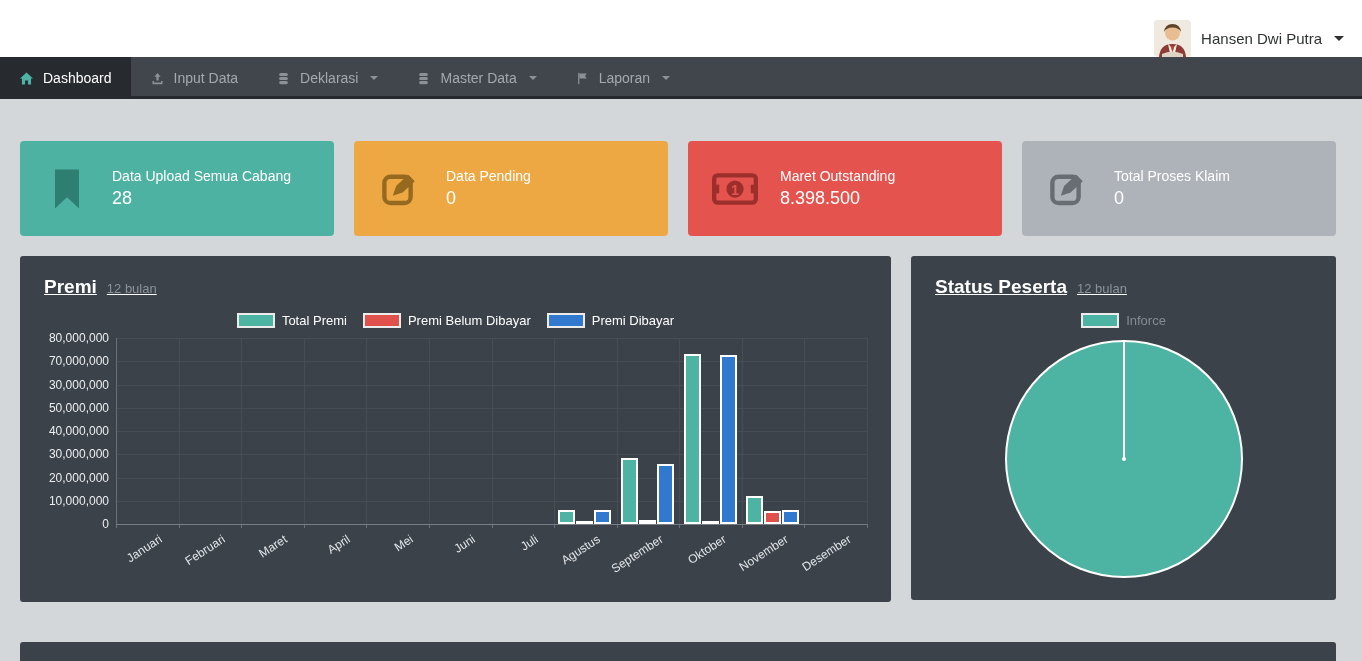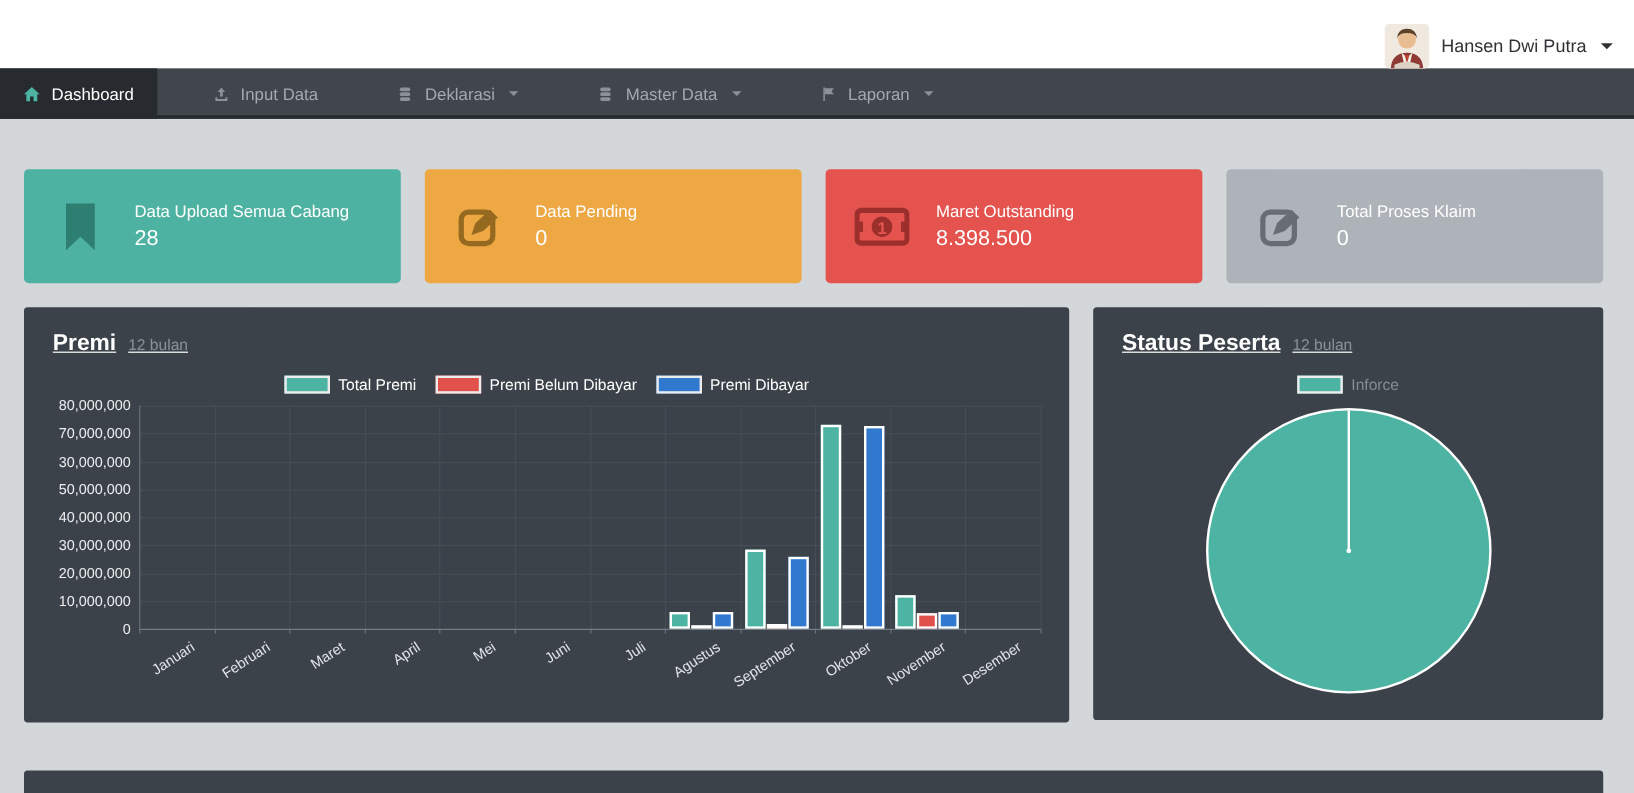--- a/index.html
+++ b/index.html
@@ -7,21 +7,21 @@
   body { font-family:"Liberation Sans", sans-serif; background:#d4d7da; }
 
   
   .top-header { height:57px; background:#ffffff; display:flex; align-items:flex-end; justify-content:flex-end; padding-right:18px; }
   .user-menu { display:flex; align-items:center; gap:10px; cursor:pointer; }
   .avatar { width:37px; height:37px; border-radius:4px; overflow:hidden; background:#efe9df; }
   .user-name { font-size:15px; color:#2f3133; }
   .user-caret { width:0; height:0; border-left:5px solid transparent; border-right:5px solid transparent; border-top:5px solid #2f3133; margin-left:2px; }
 
   
-  .navbar { height:42px; background:#41464c; display:flex; box-shadow: inset 0 -3px 0 #26292d; gap: 27px; }
+  .navbar { height:42px; background:#41464c; display:flex; box-shadow: inset 0 -3px 0 #26292d; }
   .nav-item { display:flex; align-items:center; gap:9px; padding:0 19px; font-size:14px; color:#a3a9af; cursor:pointer; }
   .nav-item .nicon { display:flex; color:#8b9197; }
   .nav-item.active { background:#272b30; color:#ffffff; }
   .nav-item.active .nicon { color:#4db3a2; }
   .nav-caret { width:0; height:0; border-left:4px solid transparent; border-right:4px solid transparent; border-top:4px solid #8b9197; margin-left:3px; }
 
   
   .content { padding:42px 26px 0 20px; }
   .cards-row { display:grid; grid-template-columns:repeat(4,1fr); gap:20px; }
   .stat-card { height:95px; border-radius:4px; display:flex; align-items:center; padding:0 24px; color:#fff; }

